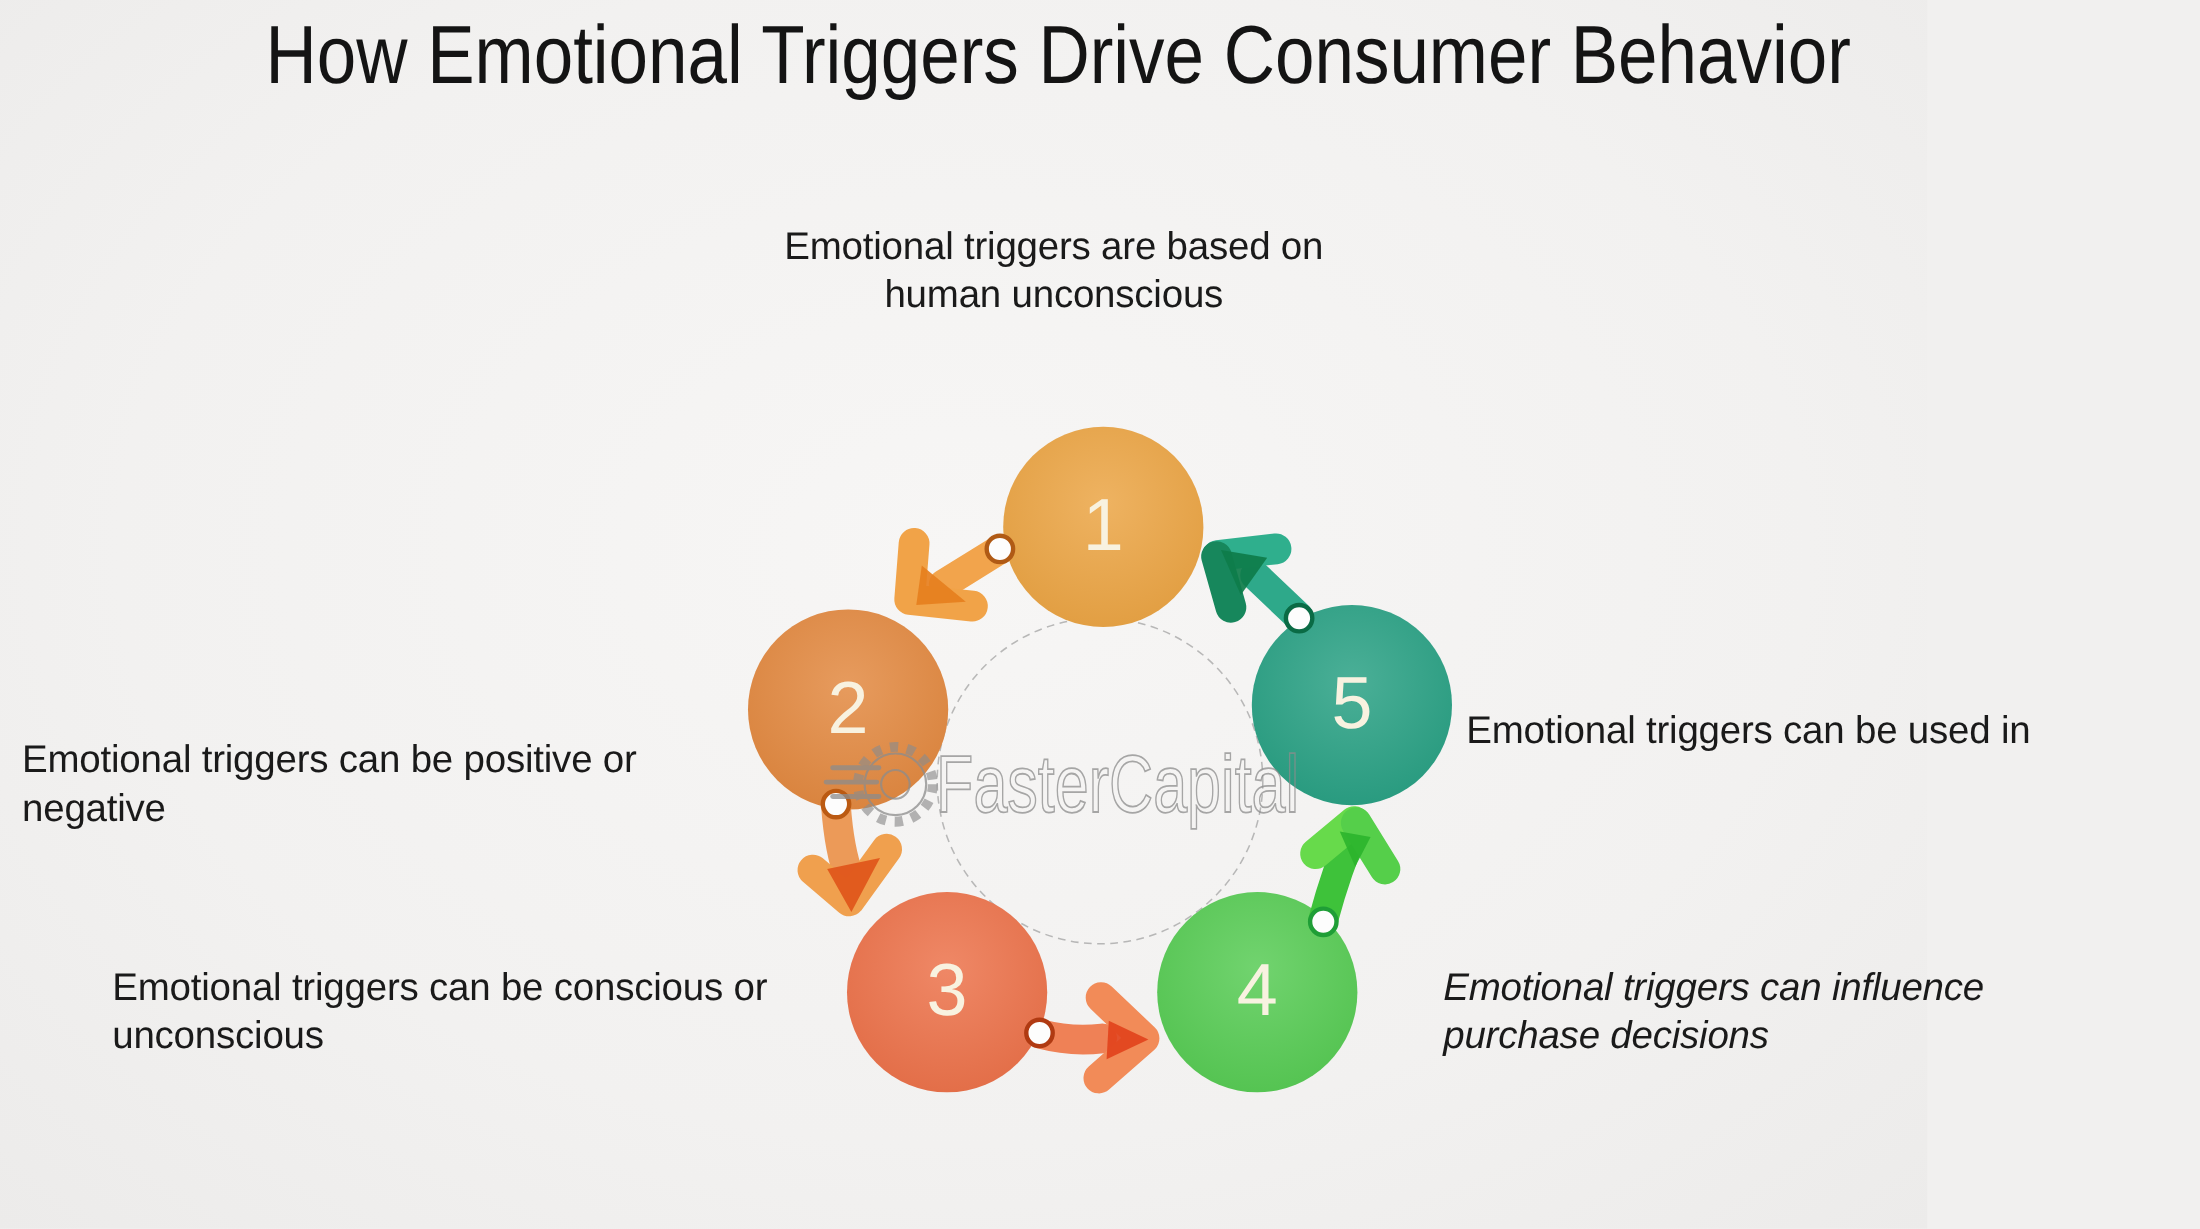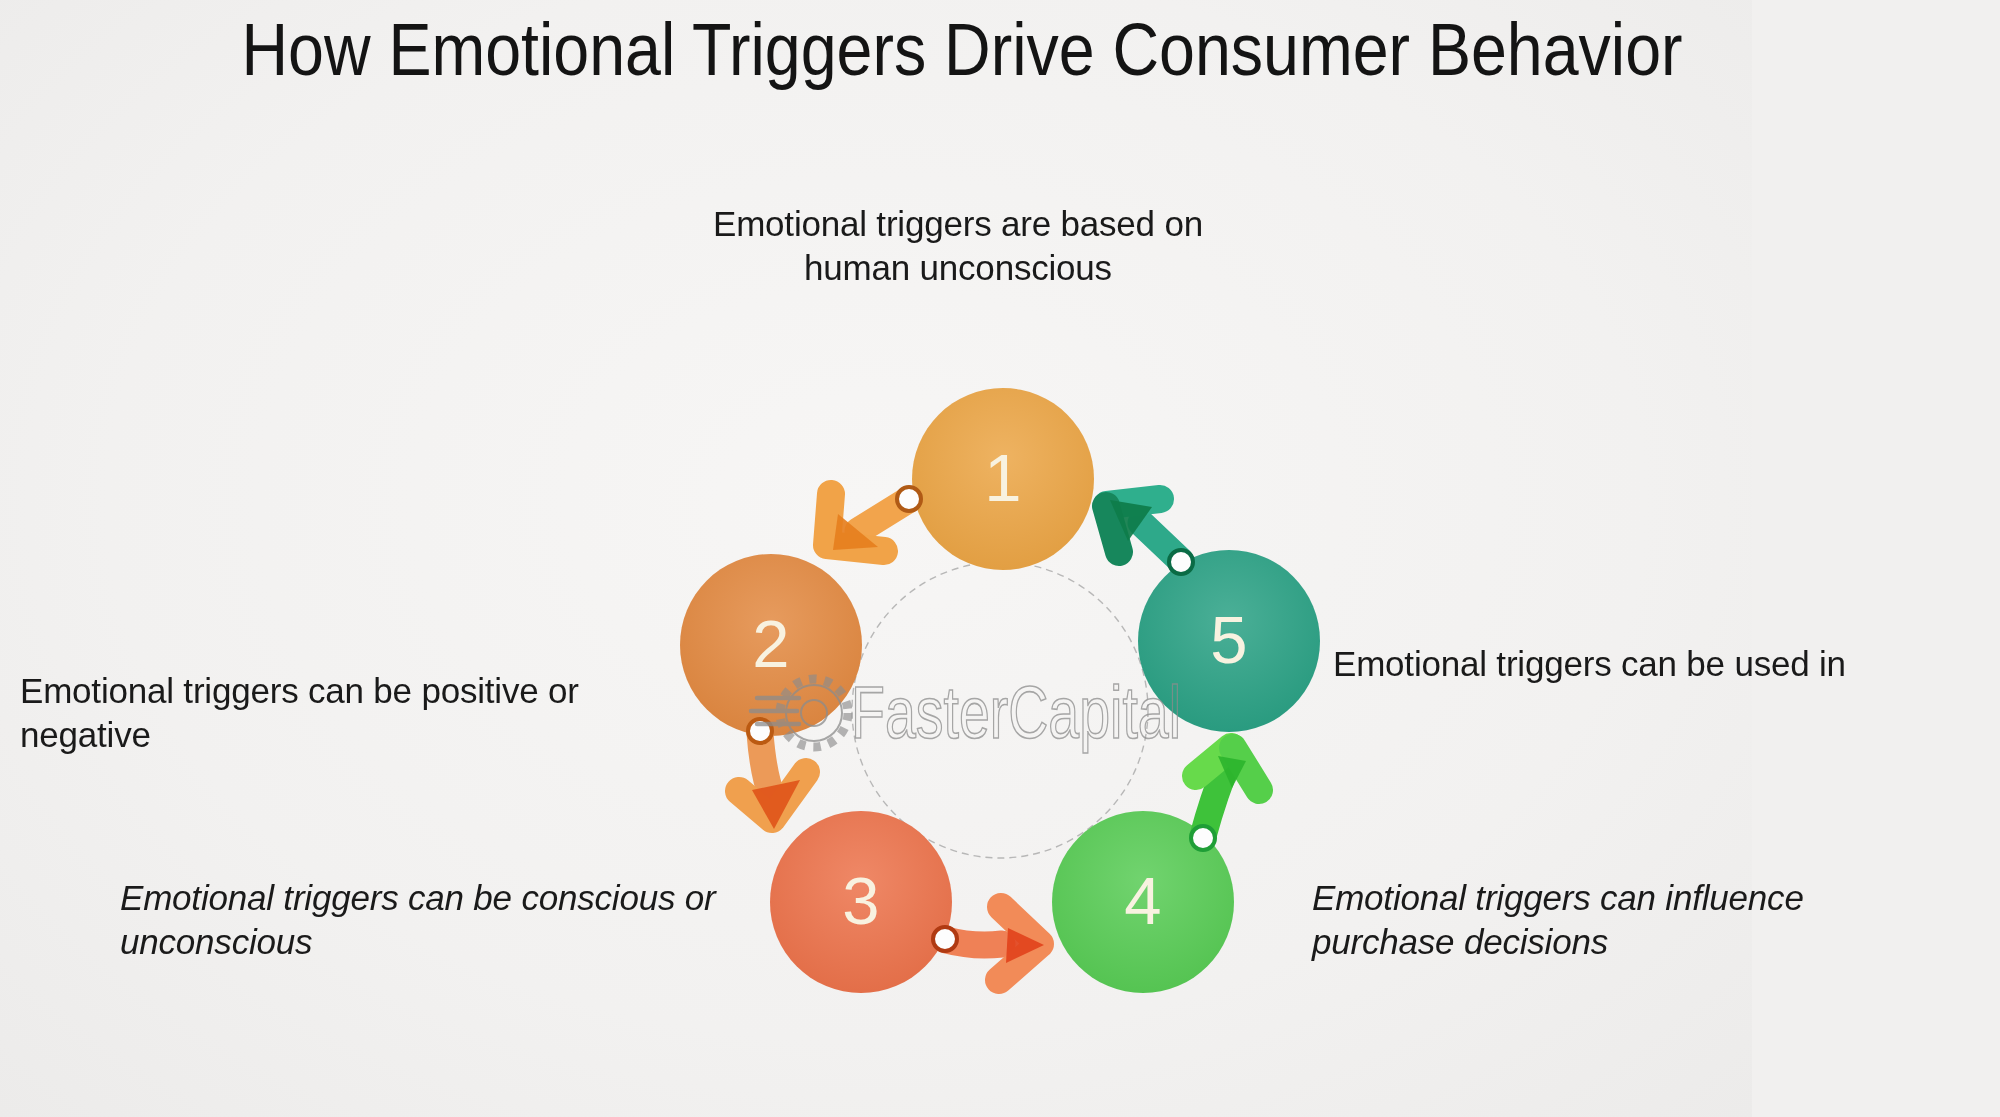--- a/index.html
+++ b/index.html
@@ -42,21 +42,21 @@
   .c4{left:1052px;top:811px;background:var(--c4,#56cb53);}
   .c5{left:1138px;top:550px;background:var(--c5,#28a083);}
 
   .label{
     position:absolute;
     font-size:35px;line-height:44px;color:#1a1a1a;
     letter-spacing:-0.2px;white-space:nowrap;
   }
   .l1{left:713px;top:202px;text-align:center;}
   .l2{left:20px;top:628px;margin-top:41px;}
-  .l3{left:120px;top:876px;font-style:italic;}
+  .l3{left:102px;top:876px;}
   .l4{left:1312px;top:876px;font-style:italic;}
   .l5{left:1333px;top:594px;margin-top:48px;}
 
   .wm{opacity:0.75;}
   .wm text{
     font-family:"Liberation Sans", sans-serif;
     font-size:74px;
     fill:none;stroke:#8c8c8c;stroke-width:1.6px;
   }
 </style>

